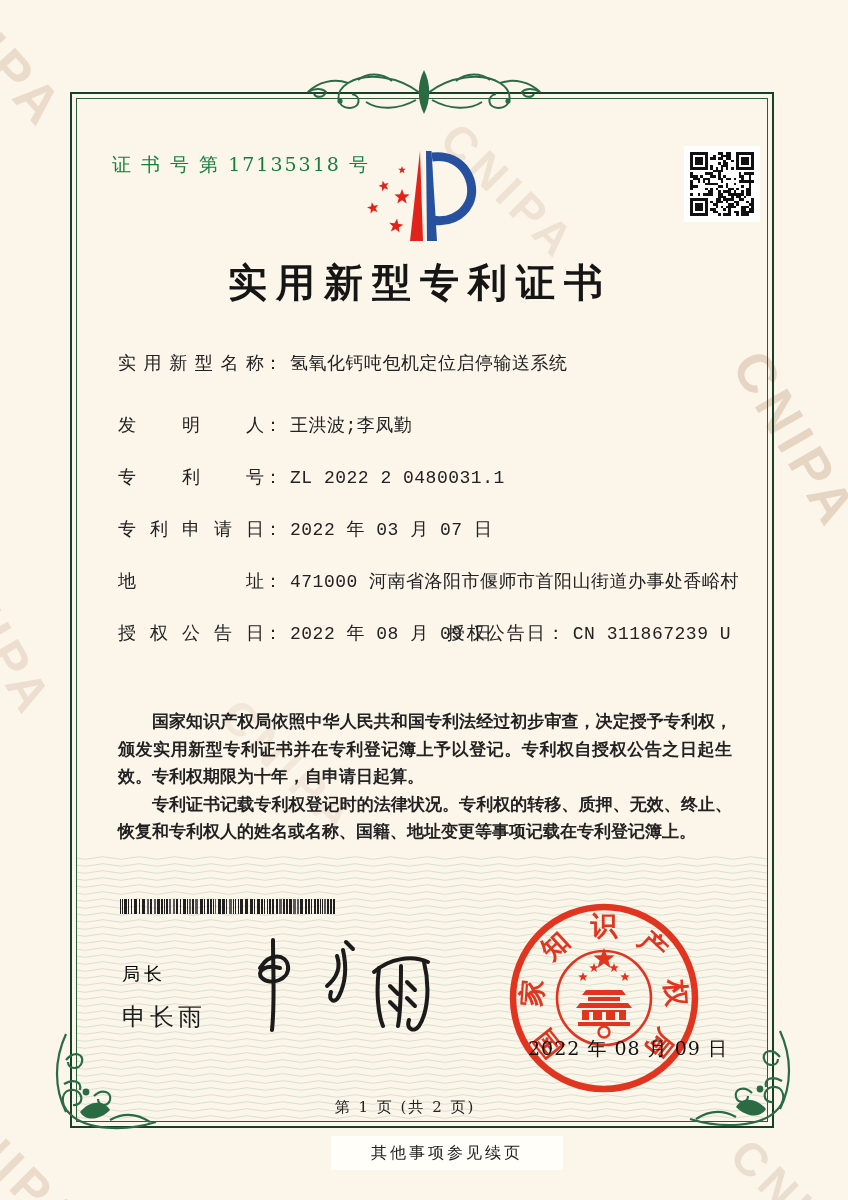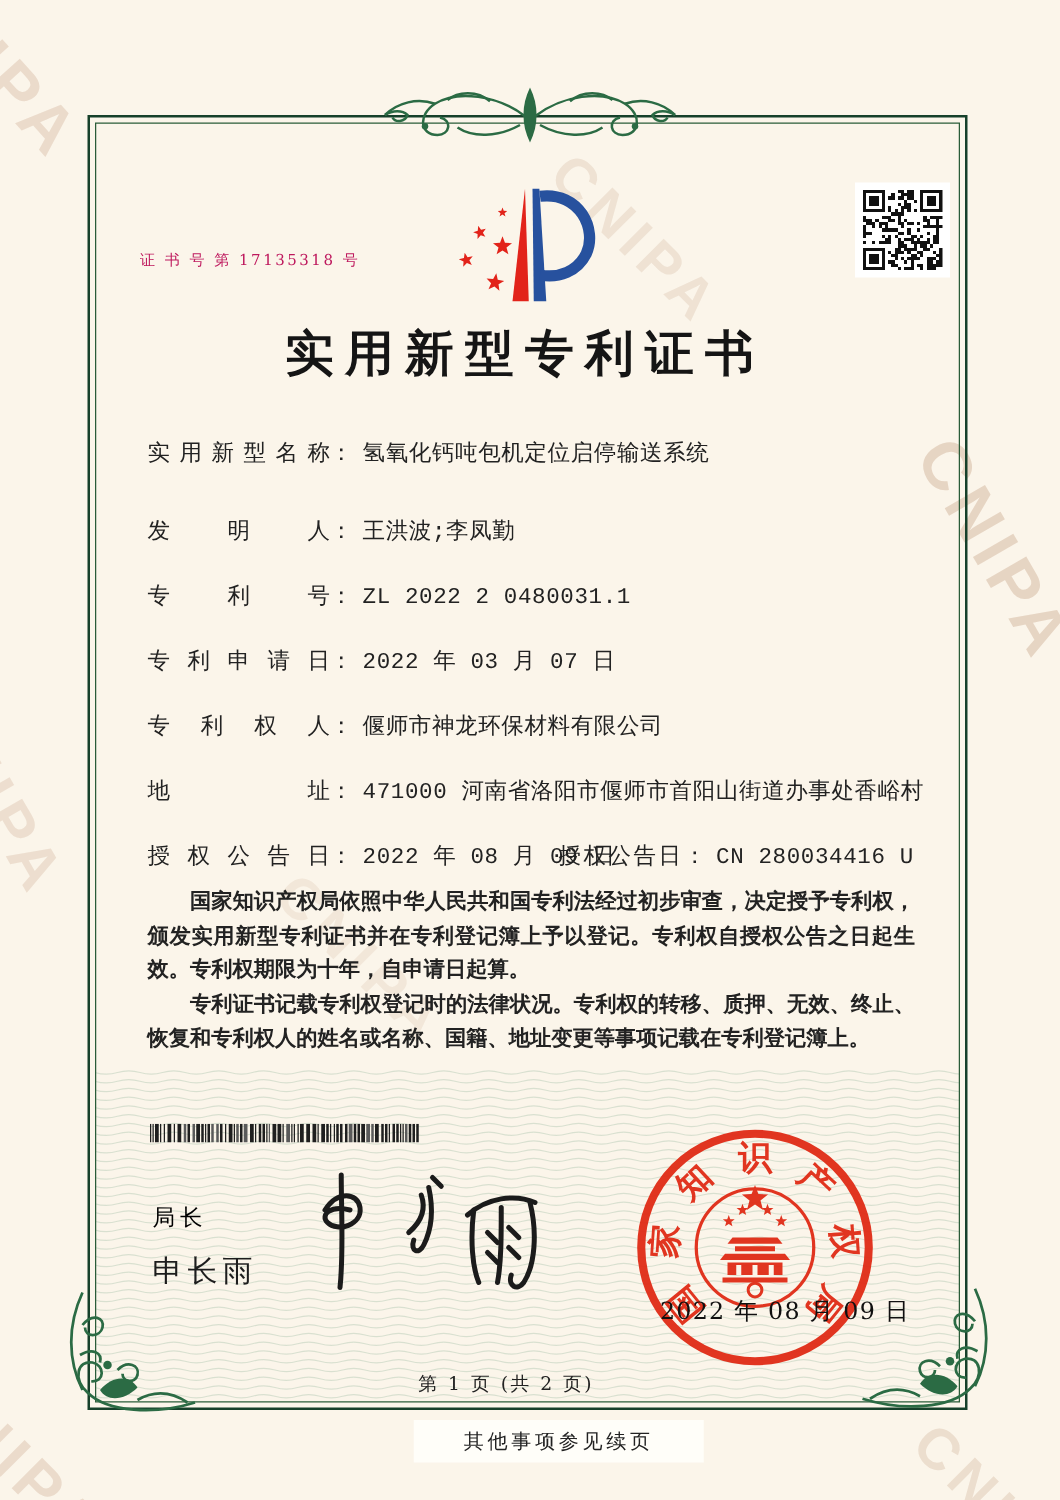--- a/index.html
+++ b/index.html
@@ -12,21 +12,21 @@
       transform-origin:left top;white-space:nowrap;user-select:none;}
 
   
   .frame-outer{position:absolute;left:70px;top:92px;width:700px;height:1032px;
       border:2.5px solid #16402a;z-index:2;}
   .frame-inner{position:absolute;left:4px;top:4px;right:4px;bottom:4px;
       border:1.2px solid #2a5c38;}
 
   .waves{position:absolute;left:76px;top:854px;width:692px;height:268px;z-index:1;opacity:.85;}
 
-  .cert-no{position:absolute;left:112px;top:152px;font-size:12px;letter-spacing:2px;color:#be185d;z-index:3;margin-top:48px;}
+  .cert-no{position:absolute;left:112px;top:152px;font-size:19px;letter-spacing:2px;color:#15803d;z-index:3;}
   .qr-wrap{position:absolute;left:684px;top:146px;width:64px;height:64px;background:#fff;
       padding:6px;z-index:3;}
   .logo{position:absolute;left:360px;top:140px;z-index:3;}
 
   .title{position:absolute;left:70px;top:256px;width:700px;text-align:center;
       font-size:39px;font-weight:bold;letter-spacing:9px;color:#151515;z-index:3;}
 
   .fields{position:absolute;left:118px;top:352px;width:614px;z-index:3;font-size:18px;color:#222;}
   .field-row{margin-bottom:28px;line-height:24px;white-space:nowrap;font-family:Liberation Mono, monospace;}
   .field-row.first{margin-bottom:38px;}
@@ -365,31 +365,28 @@
     <div class="field-row">
       <span class="field-label">发明人</span><span class="field-colon">：</span><span class="field-value">王洪波;李凤勤</span>
     </div>
     <div class="field-row">
       <span class="field-label">专利号</span><span class="field-colon">：</span><span class="field-value">ZL 2022 2 0480031.1</span>
     </div>
     <div class="field-row">
       <span class="field-label">专利申请日</span><span class="field-colon">：</span><span class="field-value">2022 年 03 月 07 日</span>
     </div>
     <div class="field-row">
-      <span class="field-label">专利权人</span><span class="field-colon">：</span><span class="field-value">偃师市神龙环保材料有限公司</span>
-    </div>
-    <div class="field-row">
       <span class="field-label">地址</span><span class="field-colon">：</span><span class="field-value">471000  河南省洛阳市偃师市首阳山街道办事处香峪村</span>
     </div>
     <div class="field-row">
       <span class="grant-pair-1">
         <span class="field-label">授权公告日</span><span class="field-colon">：</span><span class="field-value">2022 年 08 月 09 日</span>
       </span>
       <span>
-        <span class="grant-label-2">授权公告日</span><span class="field-colon">：</span><span class="field-value">CN 280034416 U</span>
+        <span class="grant-label-2">授权公告日</span><span class="field-colon">：</span><span class="field-value">CN 311867239 U</span>
       </span>
     </div>
   </div>
 
   <div class="body-text">
     <p>国家知识产权局依照中华人民共和国专利法经过初步审查，决定授予专利权，颁发实用新型专利证书并在专利登记簿上予以登记。专利权自授权公告之日起生效。专利权期限为十年，自申请日起算。</p>
     <p>专利证书记载专利权登记时的法律状况。专利权的转移、质押、无效、终止、恢复和专利权人的姓名或名称、国籍、地址变更等事项记载在专利登记簿上。</p>
   </div>
 
   <svg class="barcode" id="barcode" width="218" height="15">

